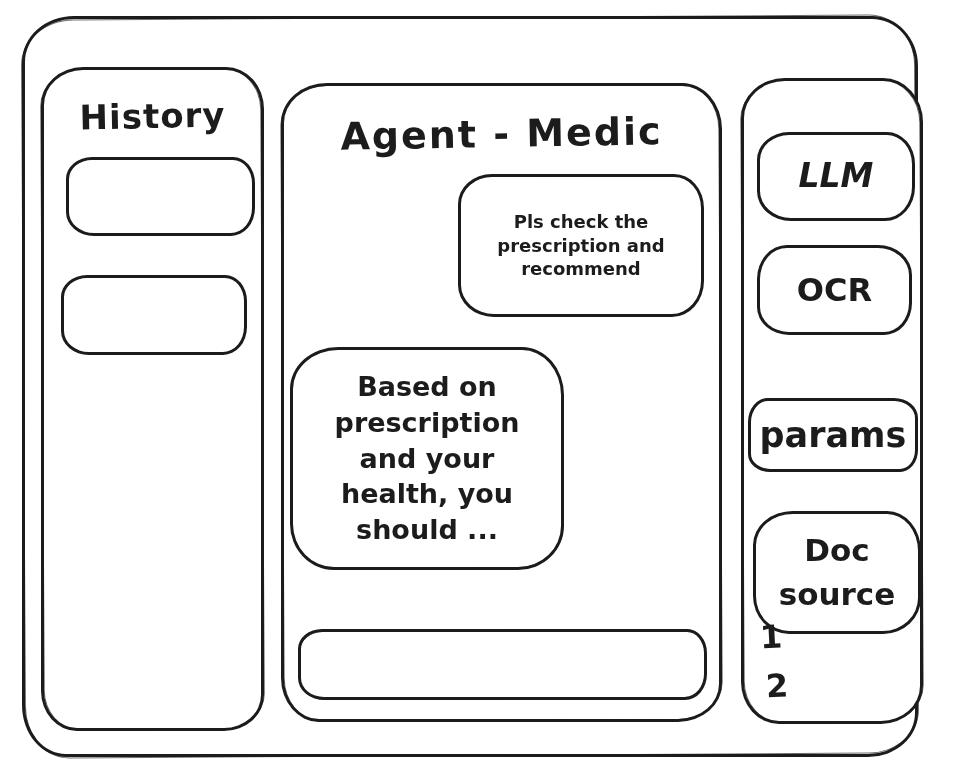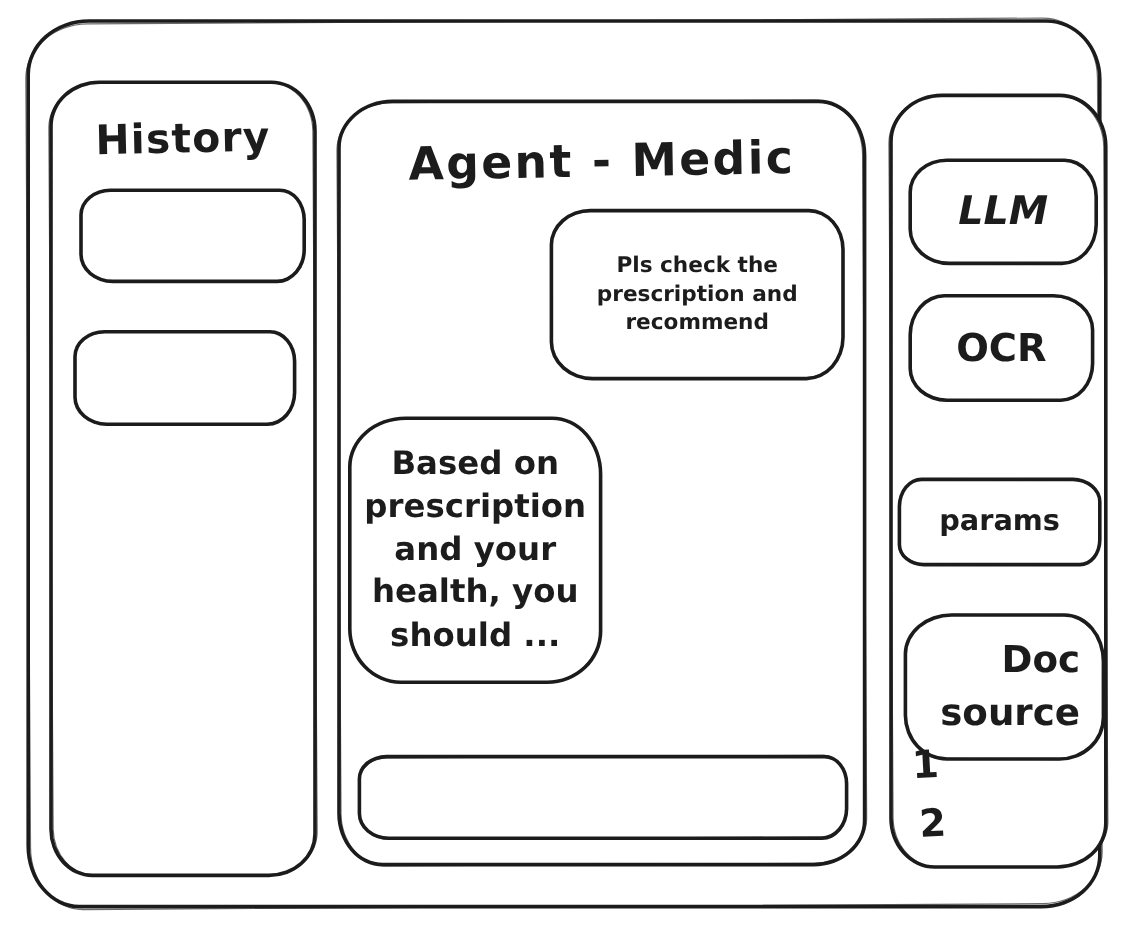--- a/index.html
+++ b/index.html
@@ -56,21 +56,21 @@
     text-align: center; font-size: 38px; font-weight: bold;
     letter-spacing: 2px; transform: rotate(-1deg);
   }
   .bubble {
     display: flex; align-items: center; justify-content: center;
     text-align: center; font-weight: bold; padding: 10px 14px;
     line-height: 1.32;
   }
   .bubble-user { left: 174px; top: 88px; width: 246px; height: 143px;
                  font-size: 18px; border-radius: 34px 30px 32px 36px / 30px 34px 36px 32px; }
-  .bubble-assistant { left: 6px; top: 261px; width: 212px; height: 223px;
+  .bubble-assistant { left: 6px; top: 261px; width: 274px; height: 223px;
                  font-size: 27px; border-radius: 48px 42px 46px 44px / 42px 48px 44px 46px; }
   .chat-input { left: 14px; top: 543px; width: 409px; height: 71px;
                 border-width: 3px;
                 border-radius: 24px 20px 22px 26px / 20px 24px 26px 22px;
                 cursor: text; }
 
   
   .tools-panel { left: 716px; top: 59px; width: 182px; height: 646px;
                  border-radius: 44px 40px 42px 38px / 40px 44px 38px 42px; }
   .tool-btn {
@@ -83,25 +83,25 @@
   }
   .tool-btn::before {
     content: ""; position: absolute; inset: -2px;
     border: 1.5px solid var(--ink); border-radius: inherit;
     transform: rotate(0.6deg); opacity: 0.6; pointer-events: none;
   }
   .btn-llm  { left: 13px; top: 51px;  width: 158px; height: 89px; font-size: 33px; font-style: italic;
               border-radius: 32px 28px 30px 34px / 28px 32px 34px 30px; }
   .btn-ocr  { left: 13px; top: 152px; width: 155px; height: 90px; font-size: 32px;
               border-radius: 30px 34px 28px 32px / 34px 30px 32px 28px; margin-top: 12px; }
-  .btn-params { left: 4px; top: 317px; width: 170px; height: 74px; font-size: 24px;
+  .btn-params { left: 4px; top: 317px; width: 170px; height: 74px; font-size: 35px;
               border-radius: 20px 24px 18px 22px / 24px 20px 22px 18px; }
   .btn-doc  { left: 9px; top: 430px; width: 168px; height: 123px; font-size: 31px;
               padding: 4px 18px;
-              border-radius: 40px 34px 38px 36px / 34px 40px 36px 38px; text-align: right; }
+              border-radius: 40px 34px 38px 36px / 34px 40px 36px 38px; }
   .doc-num {
     position: absolute; font-size: 32px; font-weight: bold;
     transform: rotate(-3deg);
   }
   .num-1 { left: 16px; top: 537px; }
   .num-2 { left: 22px; top: 586px; }
 </style>
 </head>
 <body>
 

